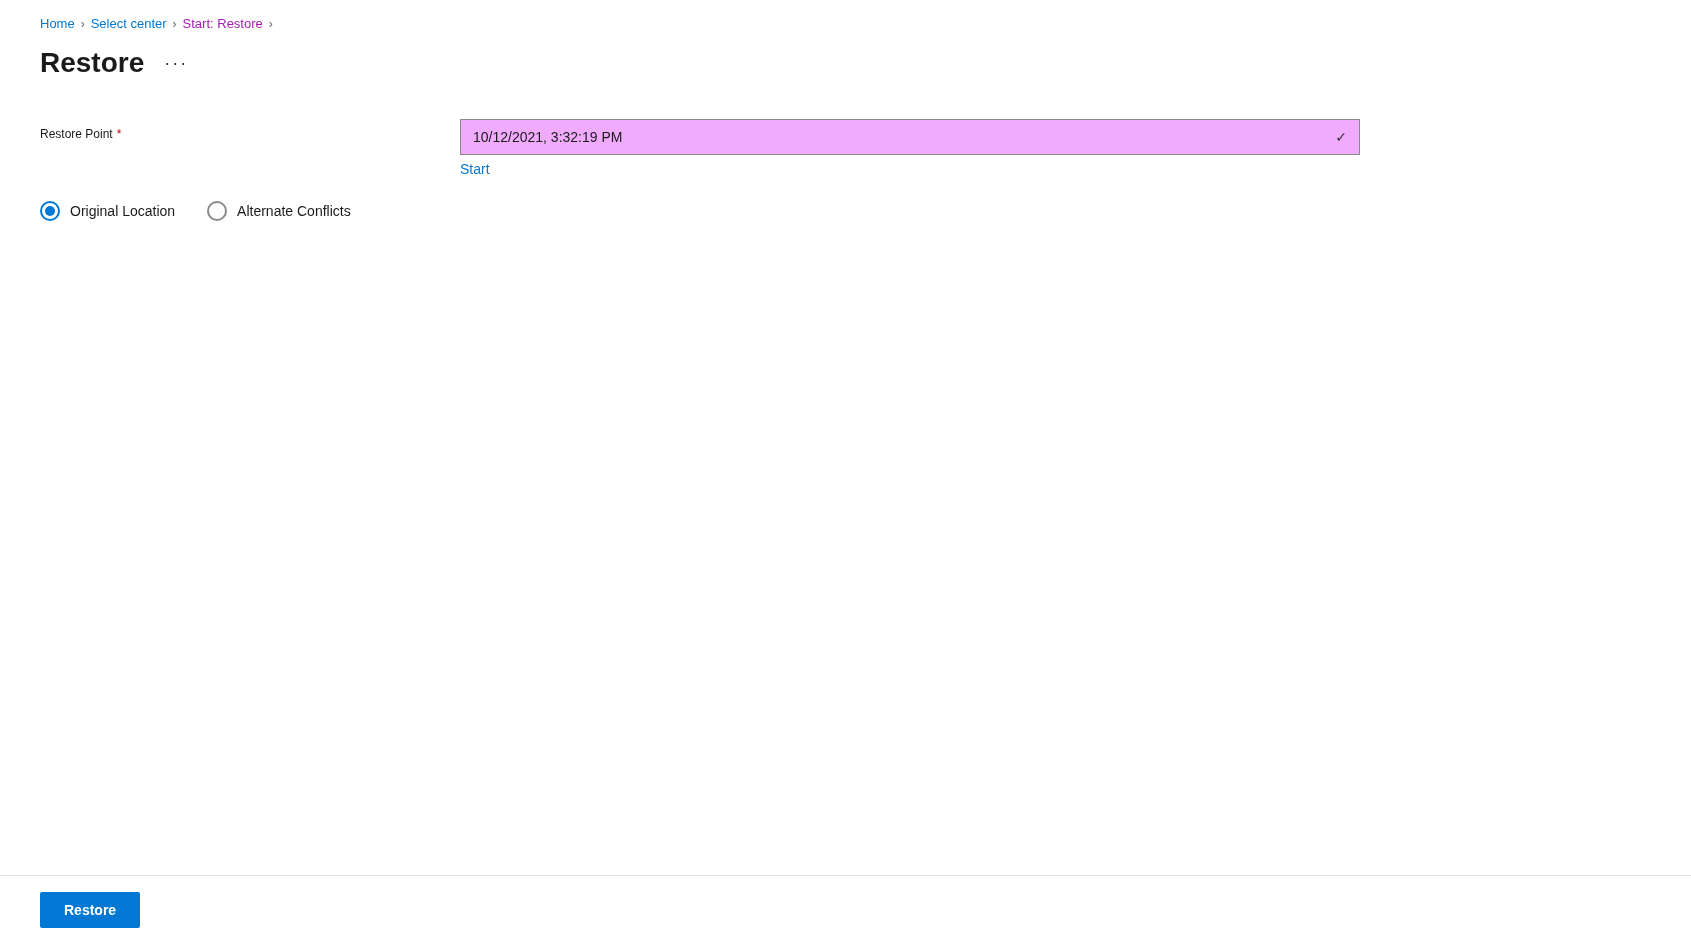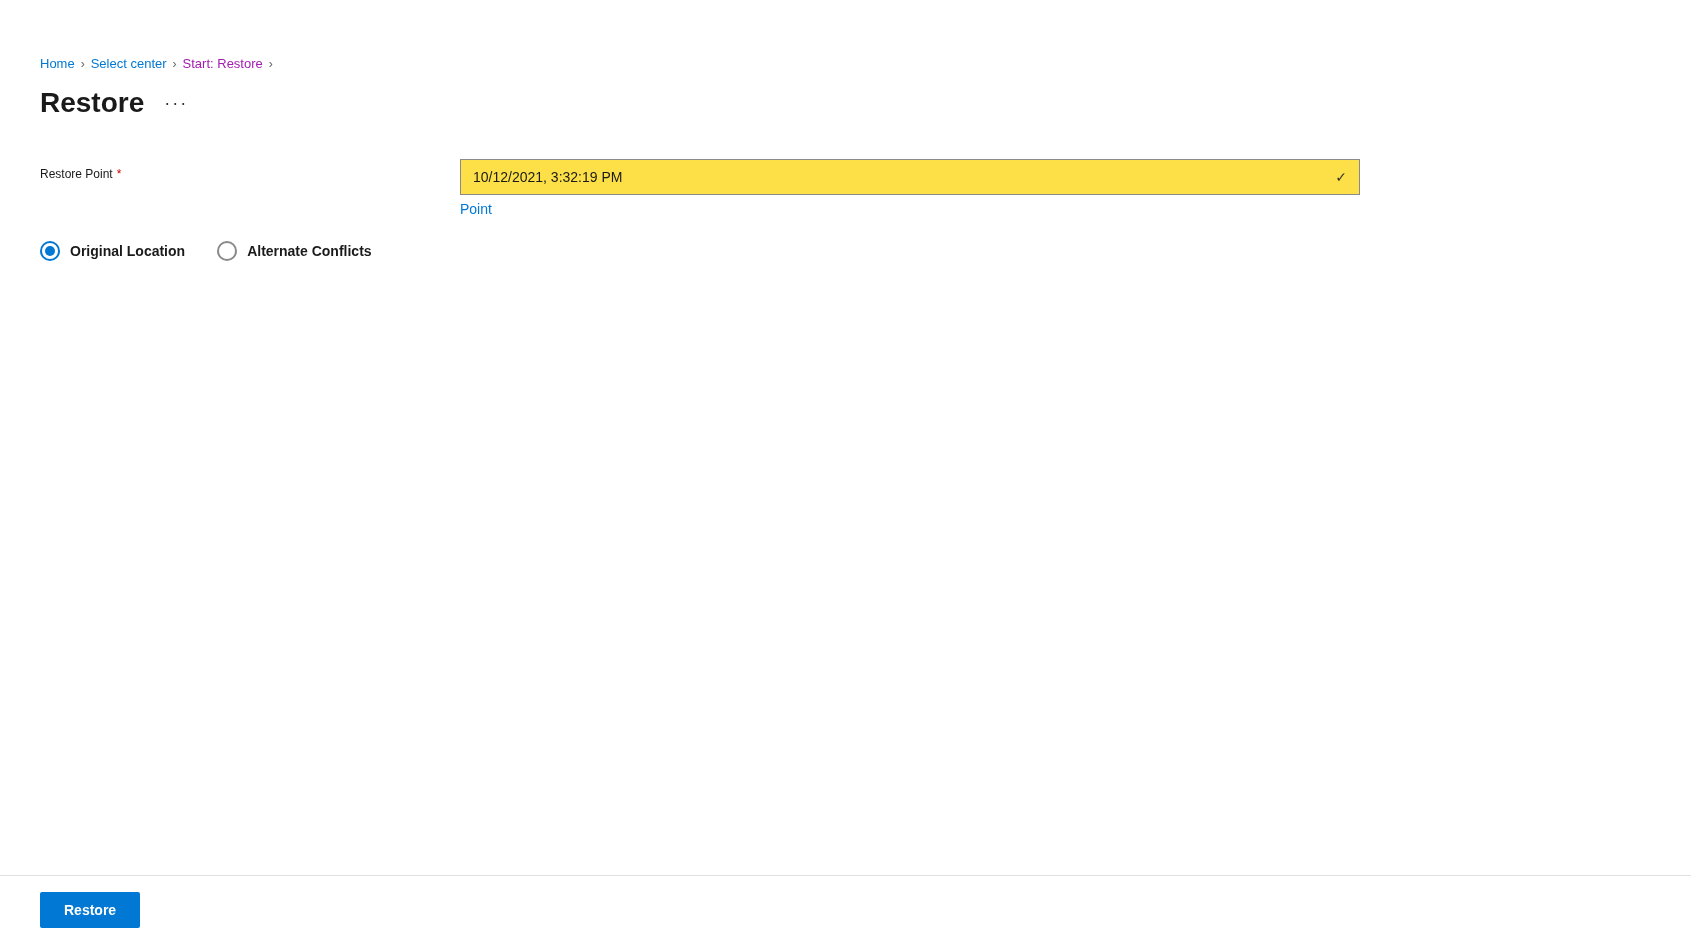--- a/index.html
+++ b/index.html
@@ -24,21 +24,20 @@
       padding: 16px 40px 40px 40px;
       overflow: auto;
     }
 
     .breadcrumb {
       display: flex;
       align-items: center;
       gap: 6px;
       margin-bottom: 16px;
       font-size: 13px;
-      margin-top: 40px;
     }
 
     .breadcrumb-item {
       color: #0078d4;
       cursor: pointer;
       text-decoration: none;
     }
 
     .breadcrumb-separator {
       color: #666;
@@ -100,21 +99,21 @@
       flex: 1;
       max-width: 900px;
     }
 
     .dropdown-control {
       display: flex;
       align-items: center;
       justify-content: space-between;
       border: 1px solid #8a8a8a;
       padding: 6px 12px;
-      background: #fde047;
+      background: #f0abfc;
       cursor: pointer;
       font-size: 14px;
       color: #1a1a1a;
       width: 100%;
       height: 36px;
     }
 
     .dropdown-chevron {
       color: #333;
       font-size: 14px;
@@ -141,21 +140,20 @@
       align-items: center;
       gap: 32px;
       margin-bottom: 28px;
     }
 
     .radio-option {
       display: flex;
       align-items: center;
       gap: 10px;
       cursor: pointer;
-      font-weight: bold;
     }
 
     .radio-input {
       width: 20px;
       height: 20px;
       border-radius: 50%;
       border: 2px solid #8a8a8a;
       background: #fff;
       display: flex;
       align-items: center;
@@ -227,21 +225,21 @@
 
   <div class="form-row">
     <div class="form-label">
       <span>Restore Point</span><span class="required-star">*</span>
     </div>
     <div class="form-control-wrapper">
       <div class="dropdown-control">
         <span>10/12/2021, 3:32:19 PM</span>
         <span class="checkmark-icon">✓</span>
       </div>
-      <a class="select-link">Point</a>
+      <a class="select-link">Start</a>
     </div>
   </div>
 
   <div class="form-section">
 
     <div class="radio-group">
 
       <label class="radio-option">
         <div class="radio-input selected">
           <div class="radio-inner"></div>

